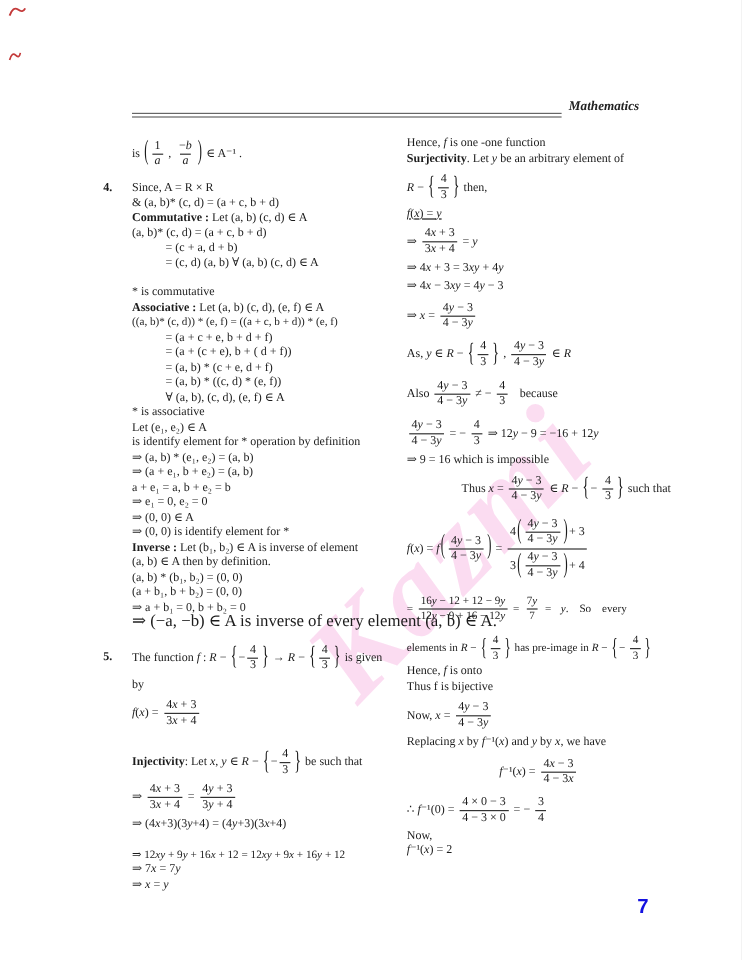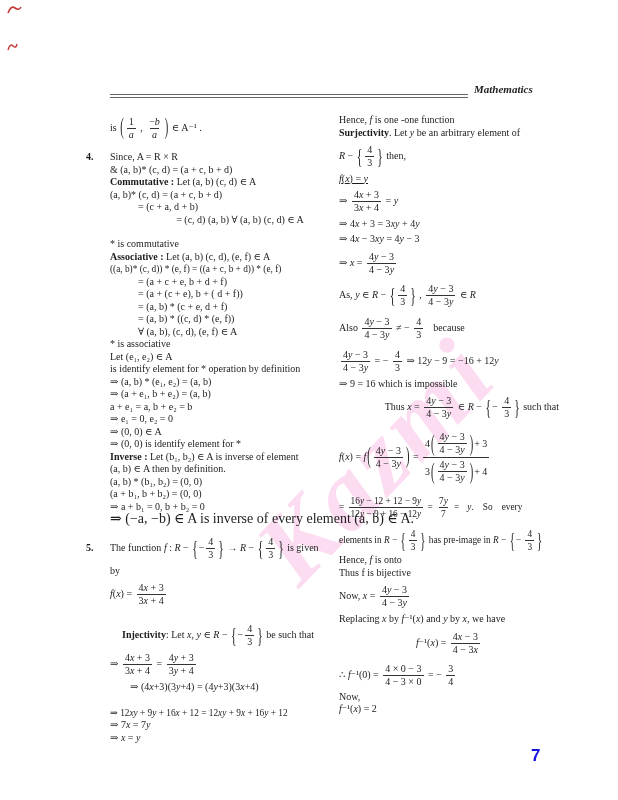--- a/index.html
+++ b/index.html
@@ -69,21 +69,21 @@
           </span>
           <span class="fden">
             <span><span class="it">a</span></span>
           </span>
         </span><span class="paren">)</span> ∈ A⁻¹ .</div>
       <div class="ln" style="margin-top: 9px;"><span class="itemnum">4.</span>Since, A = R × R</div>
       <div class="ln">&amp; (a, b)* (c, d) = (a + c, b + d)</div>
       <div class="ln"><span class="bd">Commutative : </span>Let (a, b) (c, d) ∈ A</div>
       <div class="ln">(a, b)* (c, d) = (a + c, b + d)</div>
       <div class="ln" style="padding-left: 28px;">= (c + a, d + b)</div>
-      <div class="ln" style="padding-left: 28px; text-align: center;">= (c, d) (a, b) ∀ (a, b) (c, d) ∈ A</div>
+      <div class="ln" style="padding-left: 28px;">= (c, d) (a, b) ∀ (a, b) (c, d) ∈ A</div>
       <div class="ln" style="margin-top: 12px;">* is commutative</div>
       <div class="ln"><span class="bd">Associative : </span>Let (a, b) (c, d), (e, f) ∈ A</div>
       <div class="ln" style="font-size: 9.3px;">((a, b)* (c, d)) * (e, f) = ((a + c, b + d)) * (e, f)</div>
       <div class="ln" style="padding-left: 28px;">= (a + c + e, b + d + f)</div>
       <div class="ln" style="padding-left: 28px;">= (a + (c + e), b + ( d + f))</div>
       <div class="ln" style="padding-left: 28px;">= (a, b) * (c + e, d + f)</div>
       <div class="ln" style="padding-left: 28px;">= (a, b) * ((c, d) * (e, f))</div>
       <div class="ln" style="padding-left: 28px;">∀ (a, b), (c, d), (e, f) ∈ A</div>
       <div class="ln">* is associative</div>
       <div class="ln">Let (e₁, e₂) ∈ A</div>
@@ -117,21 +117,21 @@
         </span><span class="brace">}</span> is given</div>
       <div class="ln" style="margin-top: 3px;">by</div>
       <div class="ln" style="margin-top: 4px;"><span><span class="it">f</span></span>(<span><span class="it">x</span></span>) = <span class="frac">
           <span class="fnum">
             <span><span>4</span><span class="it">x</span><span> + 3</span></span>
           </span>
           <span class="fden">
             <span><span>3</span><span class="it">x</span><span> + 4</span></span>
           </span>
         </span></div>
-      <div class="ln" style="margin-top: 14px; margin-left: 12px;"><span class="bd">Injectivity</span>: Let  <span><span class="it">x</span><span>, </span><span class="it">y</span></span> ∈ <span><span class="it">R</span></span> − <span class="brace">{</span>−<span class="frac">
+      <div class="ln" style="margin-top: 14px;"><span class="bd">Injectivity</span>: Let  <span><span class="it">x</span><span>, </span><span class="it">y</span></span> ∈ <span><span class="it">R</span></span> − <span class="brace">{</span>−<span class="frac">
           <span class="fnum">
             <span><span>4</span></span>
           </span>
           <span class="fden">
             <span><span>3</span></span>
           </span>
         </span><span class="brace">}</span> be such  that</div>
       <div class="ln" style="margin-top: 2px;">⇒ <span class="frac">
           <span class="fnum">
             <span><span>4</span><span class="it">x</span><span> + 3</span></span>
@@ -140,21 +140,21 @@
             <span><span>3</span><span class="it">x</span><span> + 4</span></span>
           </span>
         </span> = <span class="frac">
           <span class="fnum">
             <span><span>4</span><span class="it">y</span><span> + 3</span></span>
           </span>
           <span class="fden">
             <span><span>3</span><span class="it">y</span><span> + 4</span></span>
           </span>
         </span></div>
-      <div class="ln" style="margin-top: 3px; margin-left: 20px;">⇒ <span><span>(4</span><span class="it">x</span><span>+3)(3</span><span class="it">y</span><span>+4) = (4</span><span class="it">y</span><span>+3)(3</span><span class="it">x</span><span>+4)</span></span></div>
+      <div class="ln" style="margin-top: 3px;">⇒ <span><span>(4</span><span class="it">x</span><span>+3)(3</span><span class="it">y</span><span>+4) = (4</span><span class="it">y</span><span>+3)(3</span><span class="it">x</span><span>+4)</span></span></div>
       <div class="ln" style="margin-top: 13px; font-size: 9.3px;">⇒ <span><span>12</span><span class="it">xy</span><span> + 9</span><span class="it">y</span><span> + 16</span><span class="it">x</span><span> + 12 = 12</span><span class="it">xy</span><span> + 9</span><span class="it">x</span><span> + 16</span><span class="it">y</span><span> + 12</span></span></div>
       <div class="ln">⇒ <span><span>7</span><span class="it">x</span><span> = 7</span><span class="it">y</span></span></div>
       <div class="ln">⇒ <span><span class="it">x</span><span>  = </span><span class="it">y</span></span></div>
     </div>
   <div class="col col-right">
       <div class="ln">Hence, <span><span class="it">f</span></span> is one -one function</div>
       <div class="ln"><span class="bd">Surjectivity</span>. Let <span><span class="it">y</span></span> be an arbitrary element of</div>
       <div class="ln" style="margin-top: 4px;"><span><span class="it">R</span></span> − <span class="brace">{</span><span class="frac">
           <span class="fnum">
             <span><span>4</span></span>

